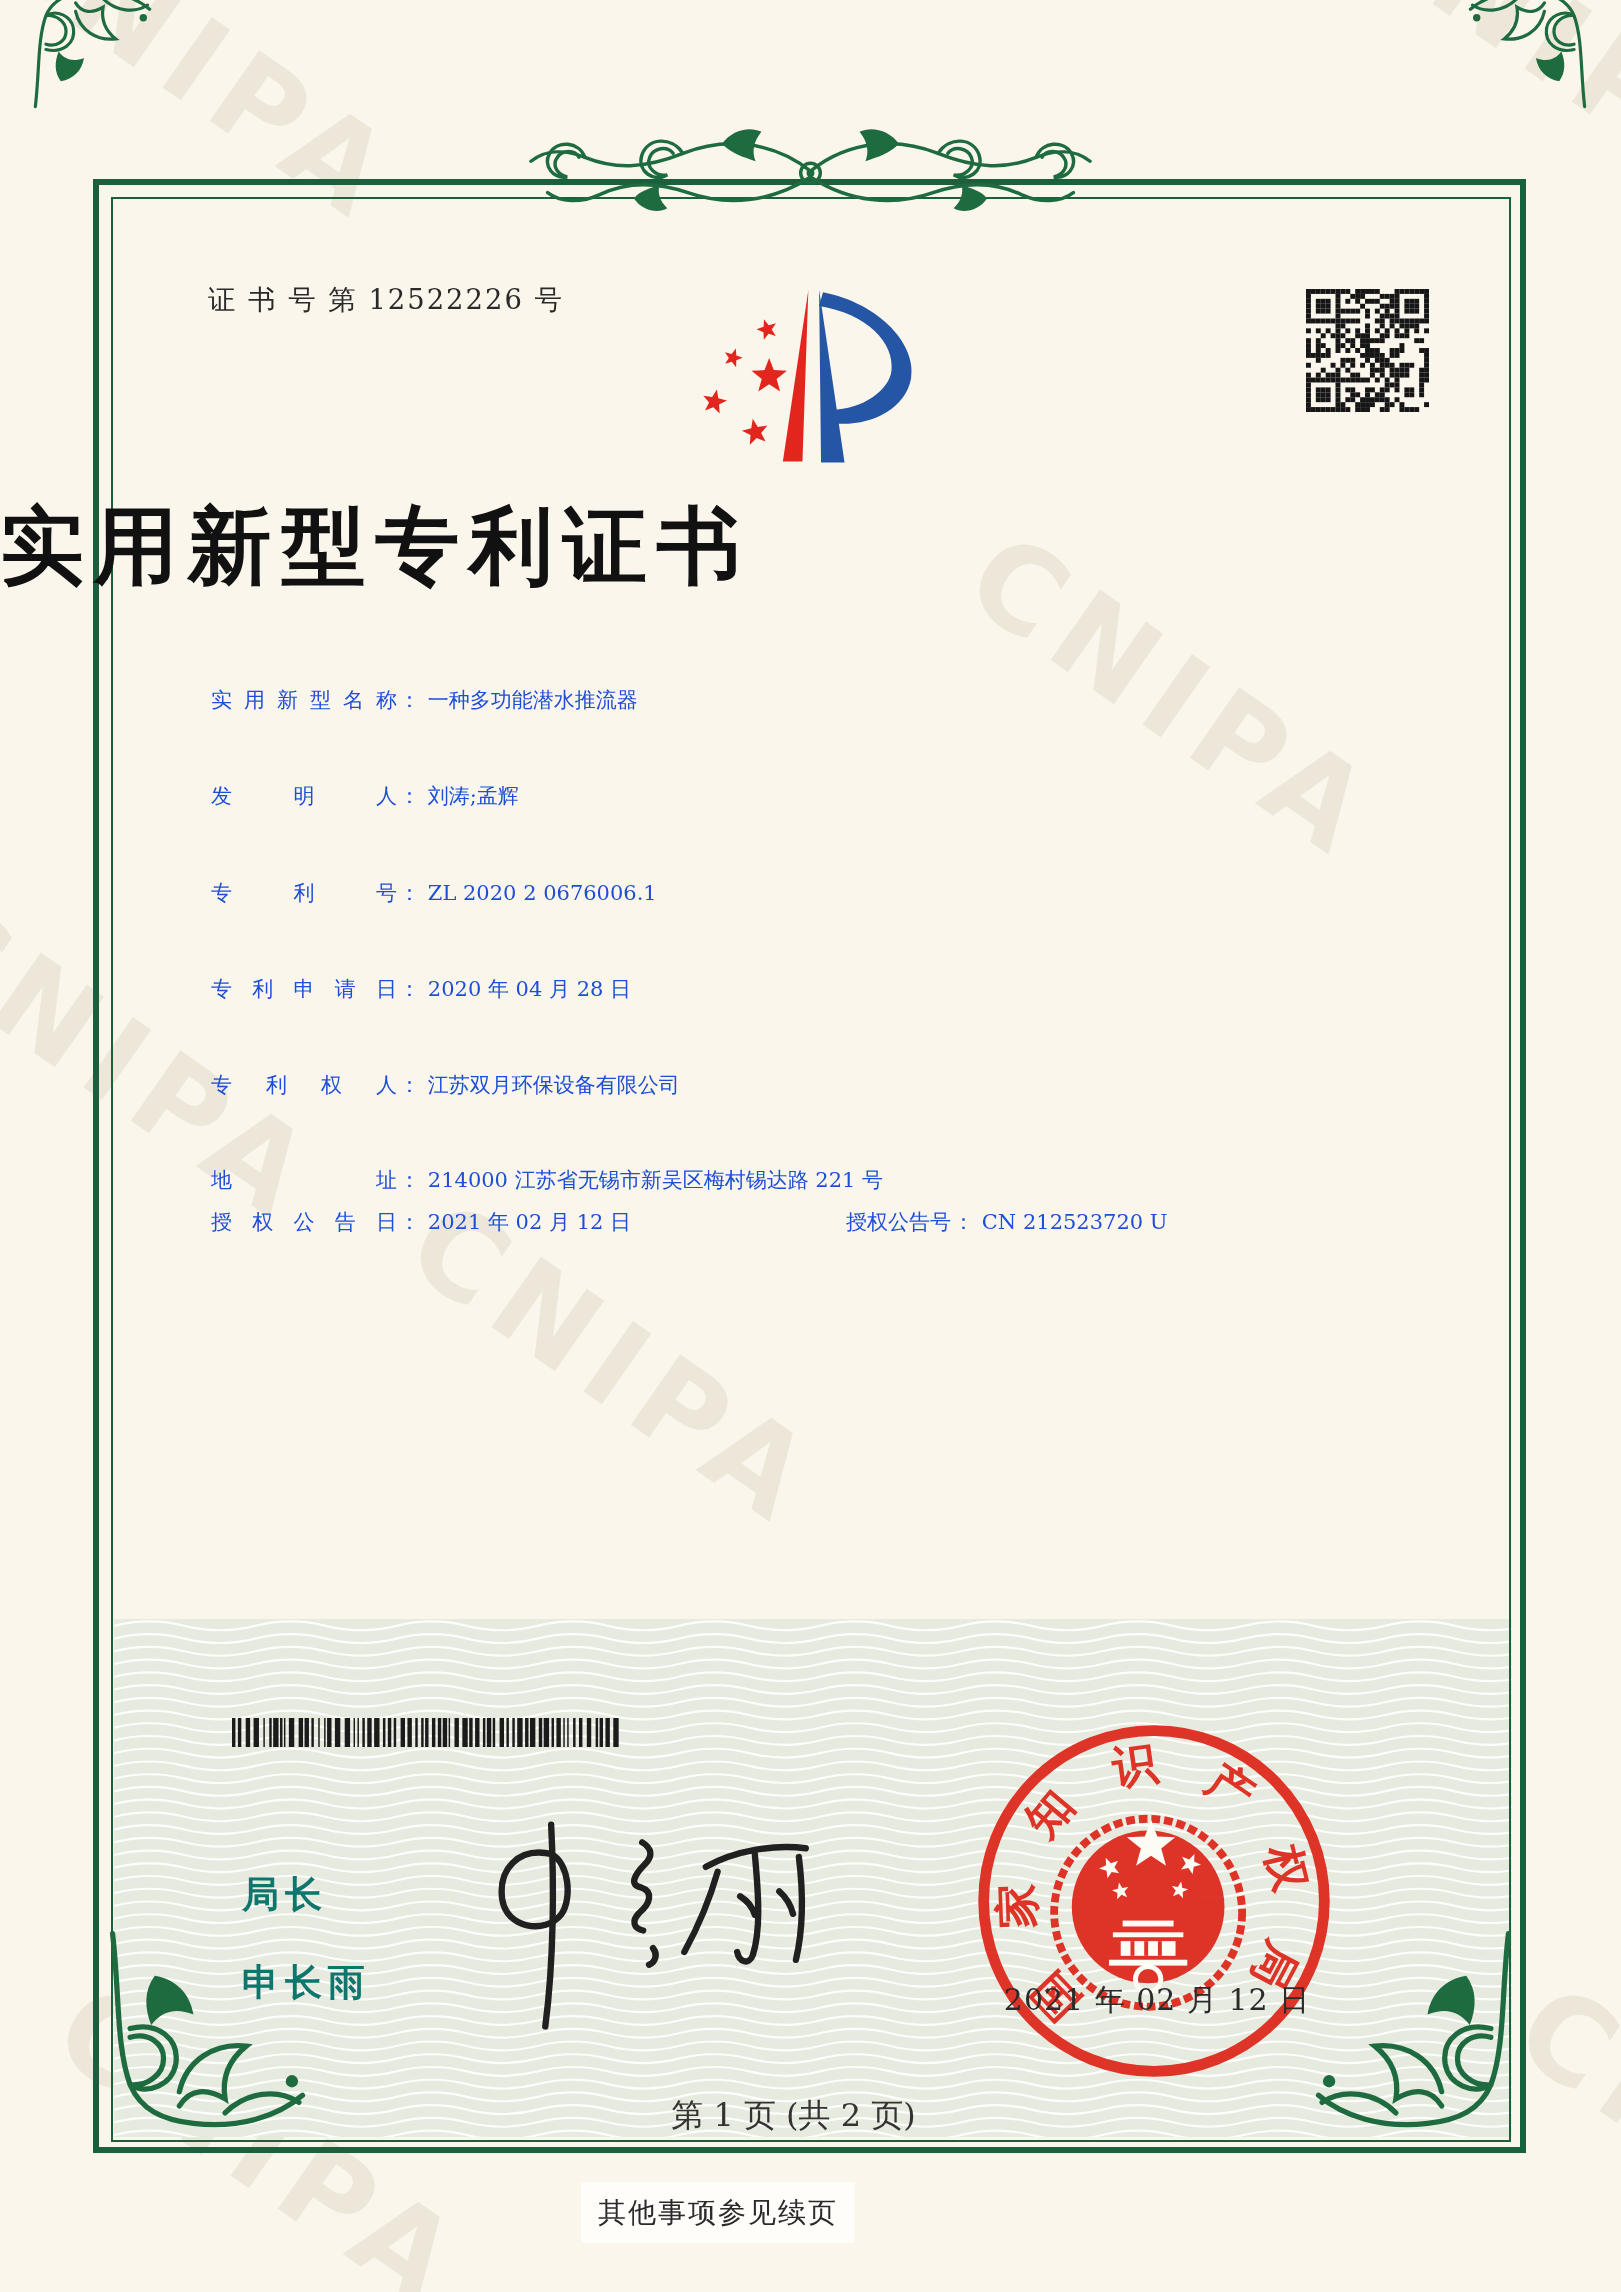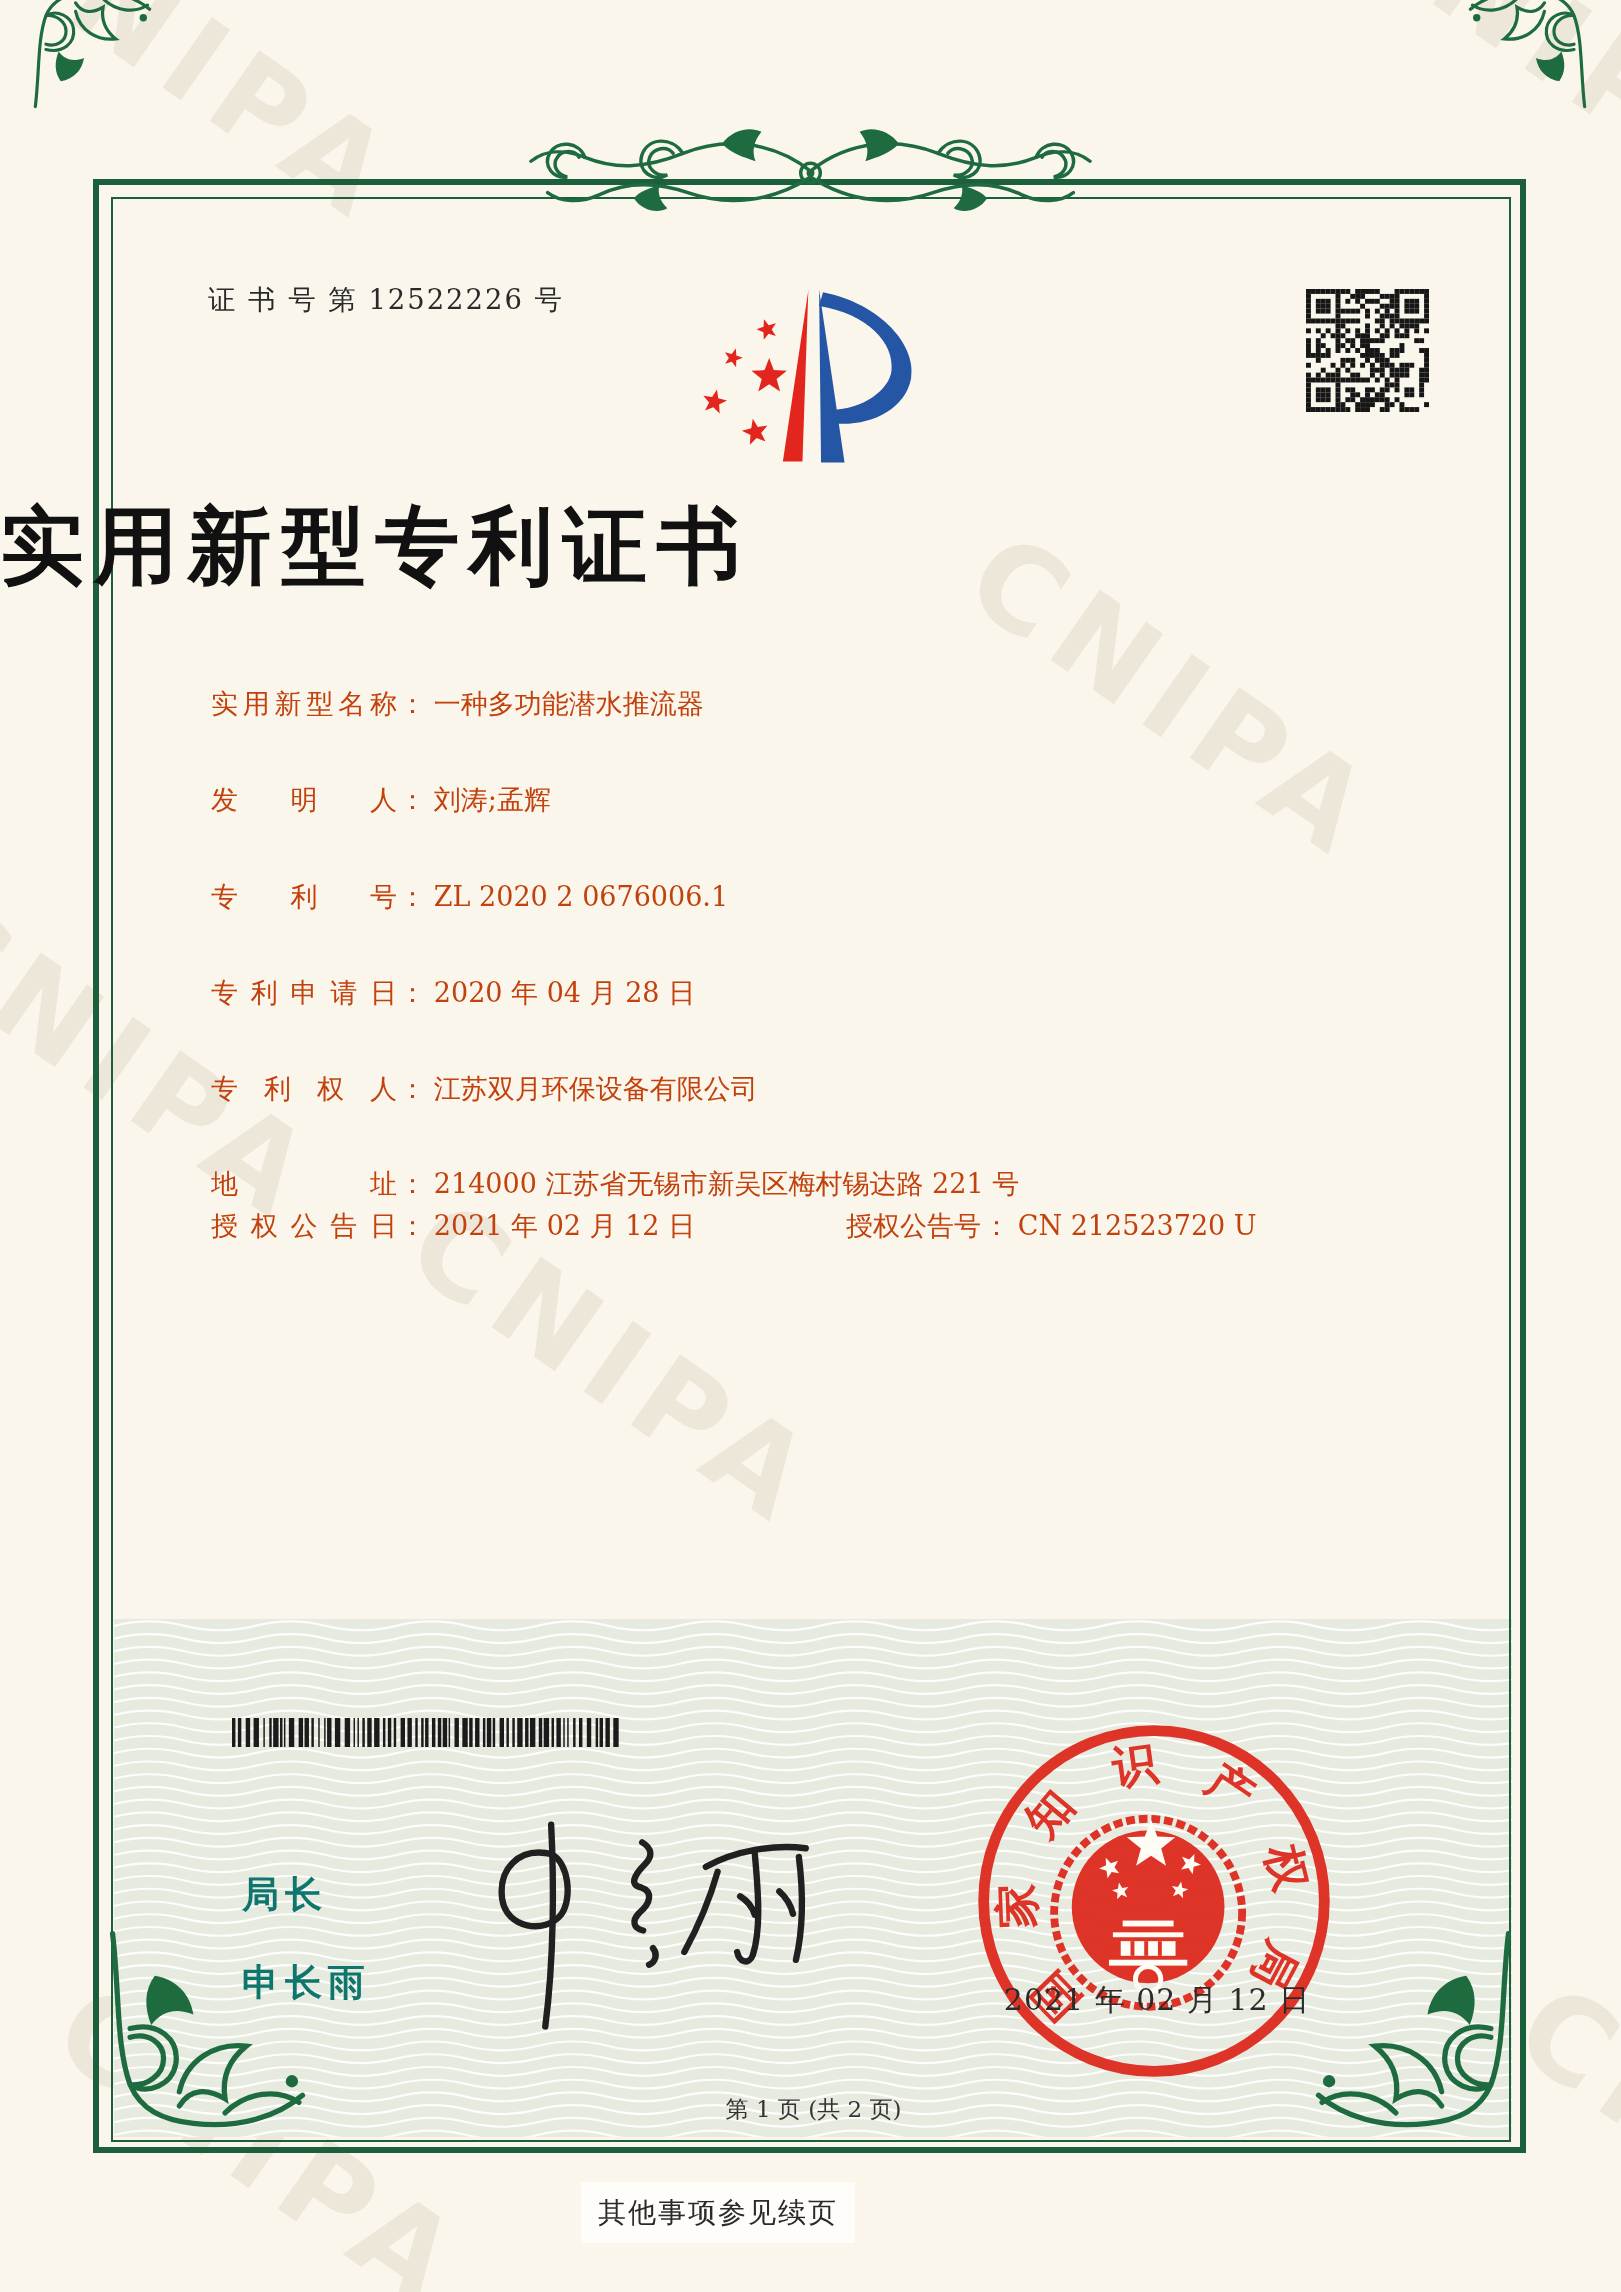--- a/index.html
+++ b/index.html
@@ -11,35 +11,35 @@
   .border-outer{position:absolute;left:93px;top:179px;width:1421px;height:1962px;
         border:6.9px solid #1c5f3c;}
   .border-inner{position:absolute;left:111px;top:197px;width:1396px;height:1941px;
         border:2px solid #1c5f3c;}
   .wave-band{position:absolute;left:114px;top:1619px;width:1398px;height:518px;}
   .cert-no{position:absolute;left:208px;top:282px;font-size:27.4px;letter-spacing:2px;color:#2a2a2a;}
   .qr{position:absolute;left:1306px;top:289px;width:123px;height:123px;}
   .logo{position:absolute;left:686px;top:253px;width:274px;height:245px;}
   .title{position:absolute;left:0;top:490px;width:100%;text-align:left;font-size:84px;
         font-weight:700;letter-spacing:9.8px;color:#111;}
-  .field-row{position:absolute;left:211px;font-size:27px;color:#c2410c;white-space:nowrap;}
+  .field-row{position:absolute;left:211px;font-size:21px;color:#1d4ed8;white-space:nowrap;}
   .flabel{display:inline-block;width:186px;text-align:justify;text-align-last:justify;vertical-align:top;}
   .fcolon{margin:0 7.8px 0 2px;}
   .fgroup2{position:absolute;left:635px;top:0;text-align:right;}
   .paragraphs{position:absolute;left:204px;top:1353px;width:1219px;}
   .paragraphs p{margin:0;text-indent:2em;font-size:30px;line-height:50px;text-align:justify;color:#242424;}
   .barcode{position:absolute;left:232px;top:1718px;width:395px;height:29px;}
   .signer{position:absolute;left:242px;font-family:"DejaVu Sans","Liberation Sans",sans-serif;
         font-weight:600;font-size:37px;letter-spacing:5.9px;color:#0f766e;}
   .signature-svg{position:absolute;left:461px;top:1813px;width:382px;height:235px;}
   .seal-svg{position:absolute;left:968px;top:1715px;width:372px;height:372px;opacity:.95;}
   .seal-date{position:absolute;left:1000px;top:1980px;width:314px;text-align:center;
         font-size:30px;letter-spacing:1px;color:#2b2b2b;z-index:6;}
-  .footer-page{position:absolute;left:96px;top:2094px;width:1435px;text-align:center;
-        font-size:23px;color:#333;z-index:6;}
+  .footer-page{position:absolute;left:76px;top:2094px;width:1435px;text-align:center;
+        font-size:32px;color:#333;z-index:6;}
   .white-strip{position:absolute;left:581px;top:2182px;width:274px;height:61px;background:#fffdf9;
         display:flex;align-items:center;justify-content:center;}
   .cont-note{font-size:28px;letter-spacing:2px;color:#2a2a2a;}
   .orn{position:absolute;pointer-events:none;}
   svg{display:block;}
 </style>
 </head>
 <body>
 
 <div class="page">

